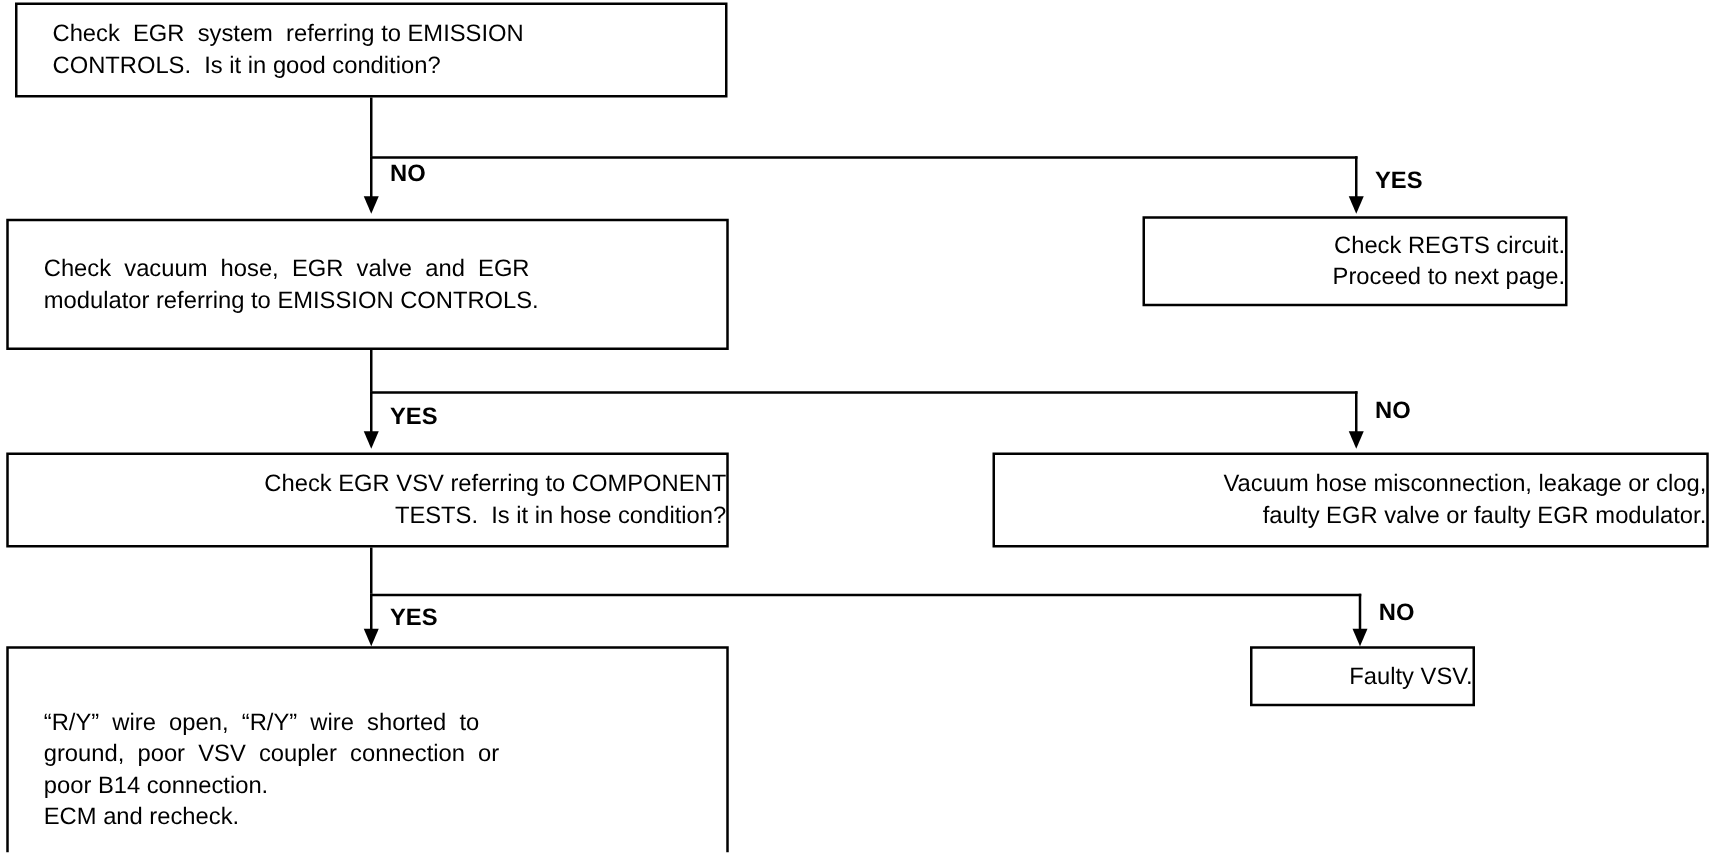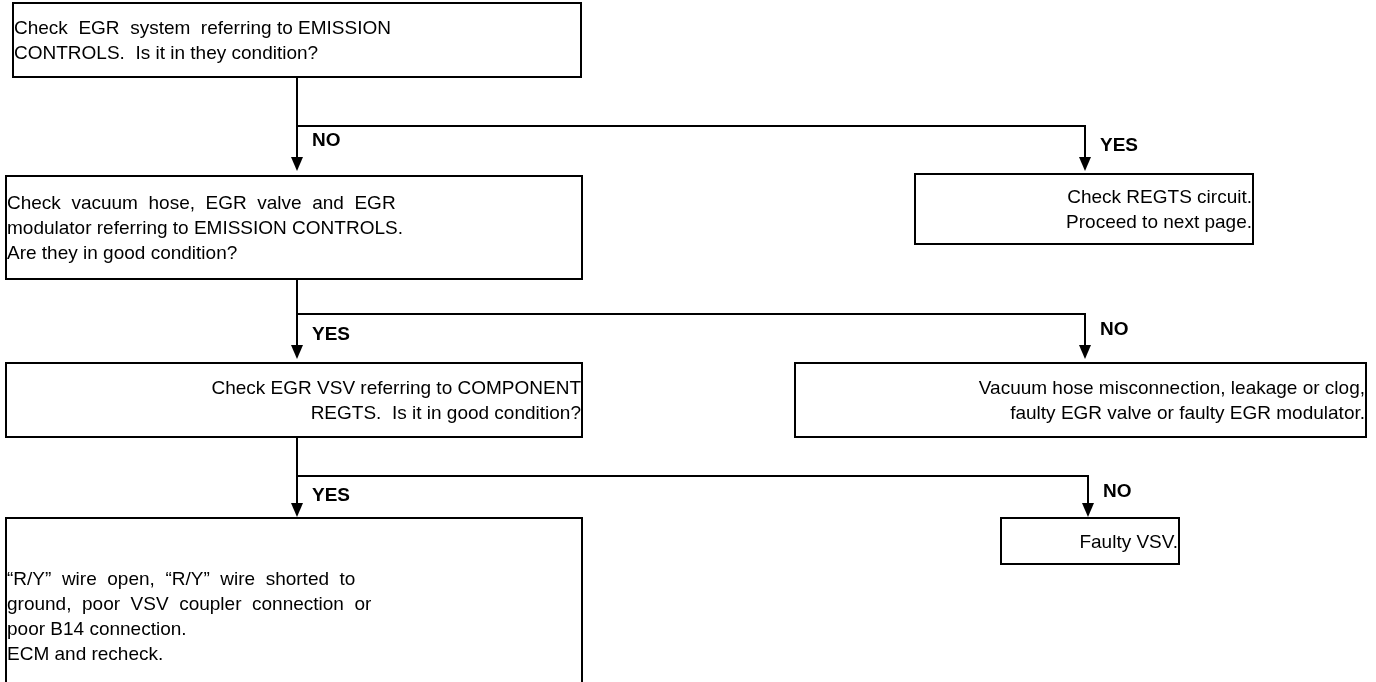--- a/index.html
+++ b/index.html
@@ -26,21 +26,21 @@
     display: flex;
     flex-direction: column;
     justify-content: center;
   }
   .node .line {
     font-size: 19px;
     line-height: 25px;
     white-space: pre;
     color: #000000;
   }
-  .node.left-pad .line { }
+  .node.left-pad .line { padding-left: 28px; }
   .node.center .line { text-align: right; }
 
   
   #node-check-egr-system { left: 12px;  top: 2px;   width: 570px; height: 76px; }
   #node-check-vacuum-hose { left: 5px;  top: 175px; width: 578px; height: 105px; }
   #node-check-egr-vsv     { left: 5px;  top: 362px; width: 578px; height: 76px; align-items: flex-end; }
   #node-ry-wire-fault     { left: 5px;  top: 517px; width: 578px; height: 198px; }
   #node-check-regts       { left: 914px; top: 173px; width: 340px; height: 72px; }
   #node-vacuum-fault      { left: 794px; top: 362px; width: 573px; height: 76px; }
   #node-faulty-vsv        { left: 1000px; top: 517px; width: 180px; height: 48px; }
@@ -73,32 +73,31 @@
     white-space: nowrap;
   }
 </style>
 </head>
 <body>
 
 <div id="diagram">
 
   <div class="node left-pad" id="node-check-egr-system">
     <div class="line">Check  EGR  system  referring to EMISSION</div>
-    <div class="line">CONTROLS.  Is it in they condition?</div>
+    <div class="line">CONTROLS.  Is it in good condition?</div>
   </div>
 
   <div class="node left-pad" id="node-check-vacuum-hose">
     <div class="line">Check  vacuum  hose,  EGR  valve  and  EGR</div>
     <div class="line">modulator referring to EMISSION CONTROLS.</div>
-    <div class="line">Are they in good condition?</div>
   </div>
 
   <div class="node left-pad" id="node-check-egr-vsv">
     <div class="line">Check EGR VSV referring to COMPONENT</div>
-    <div class="line">REGTS.  Is it in good condition?</div>
+    <div class="line">TESTS.  Is it in hose condition?</div>
   </div>
 
   <div class="node left-pad" id="node-ry-wire-fault">
     <div class="line">“R/Y”  wire  open,  “R/Y”  wire  shorted  to</div>
     <div class="line">ground,  poor  VSV  coupler  connection  or</div>
     <div class="line">poor B14 connection.</div>
     <div class="line">ECM and recheck.</div>
   </div>
 
   <div class="node center" id="node-check-regts">

